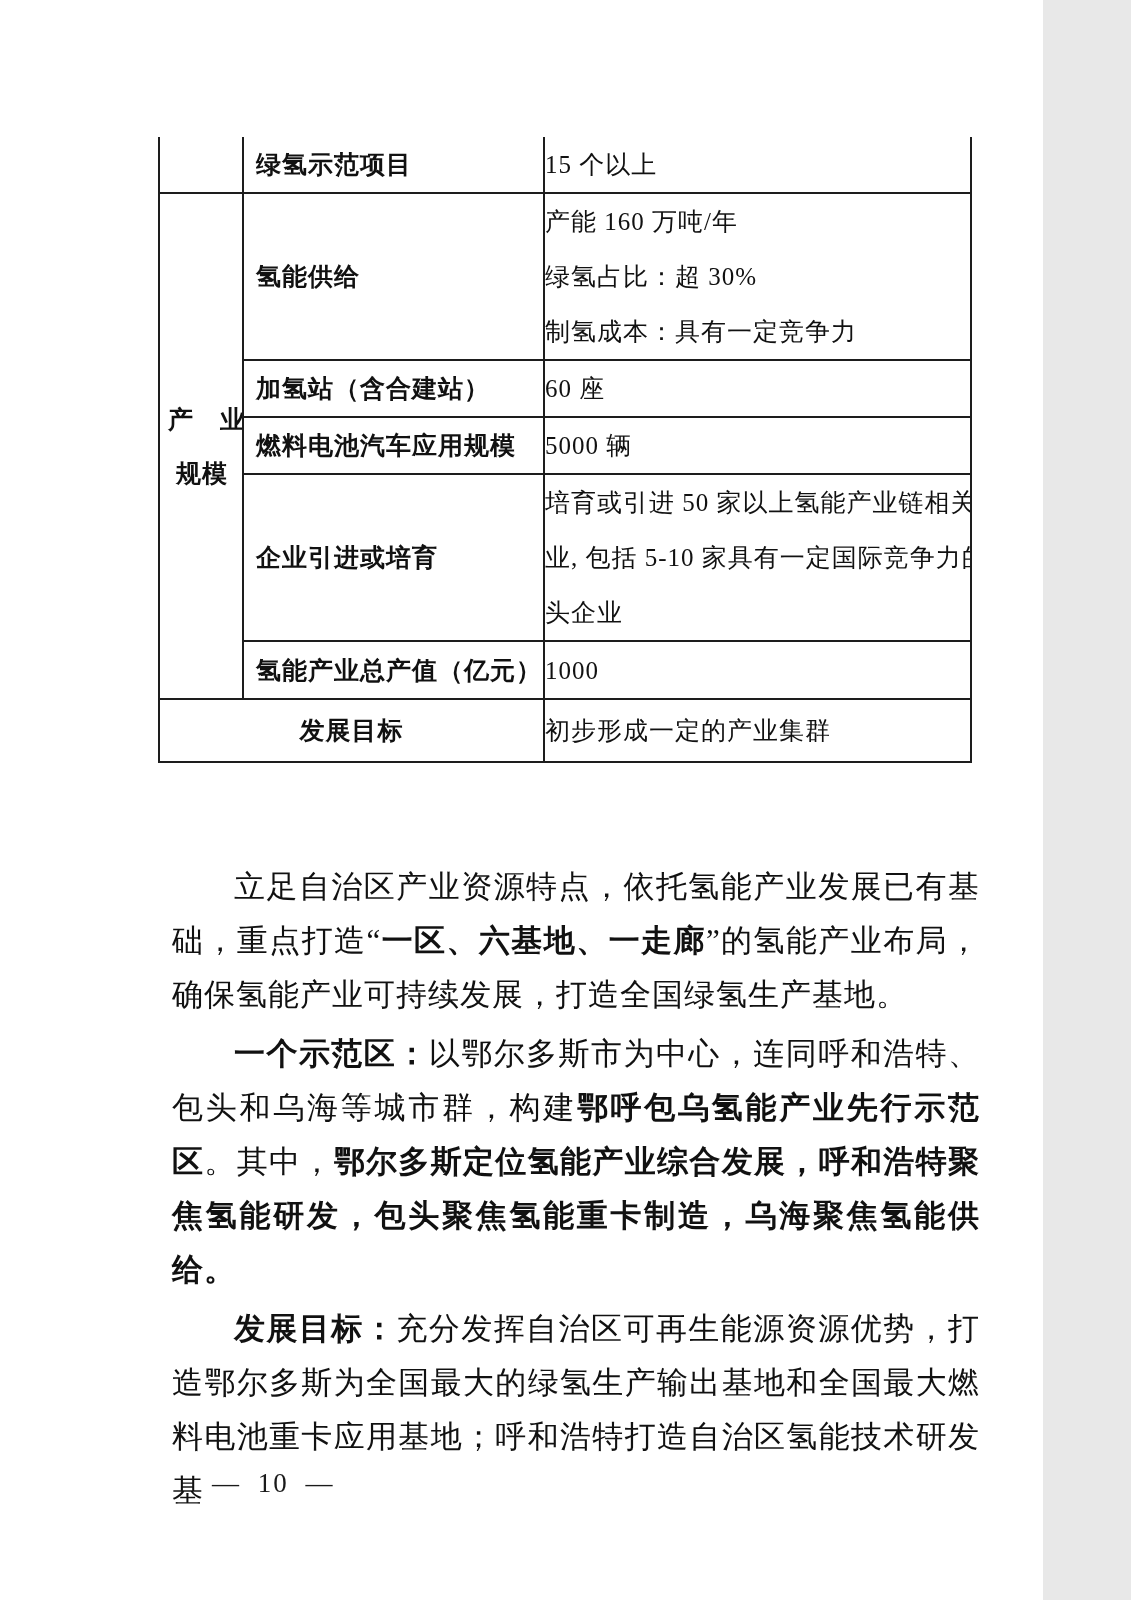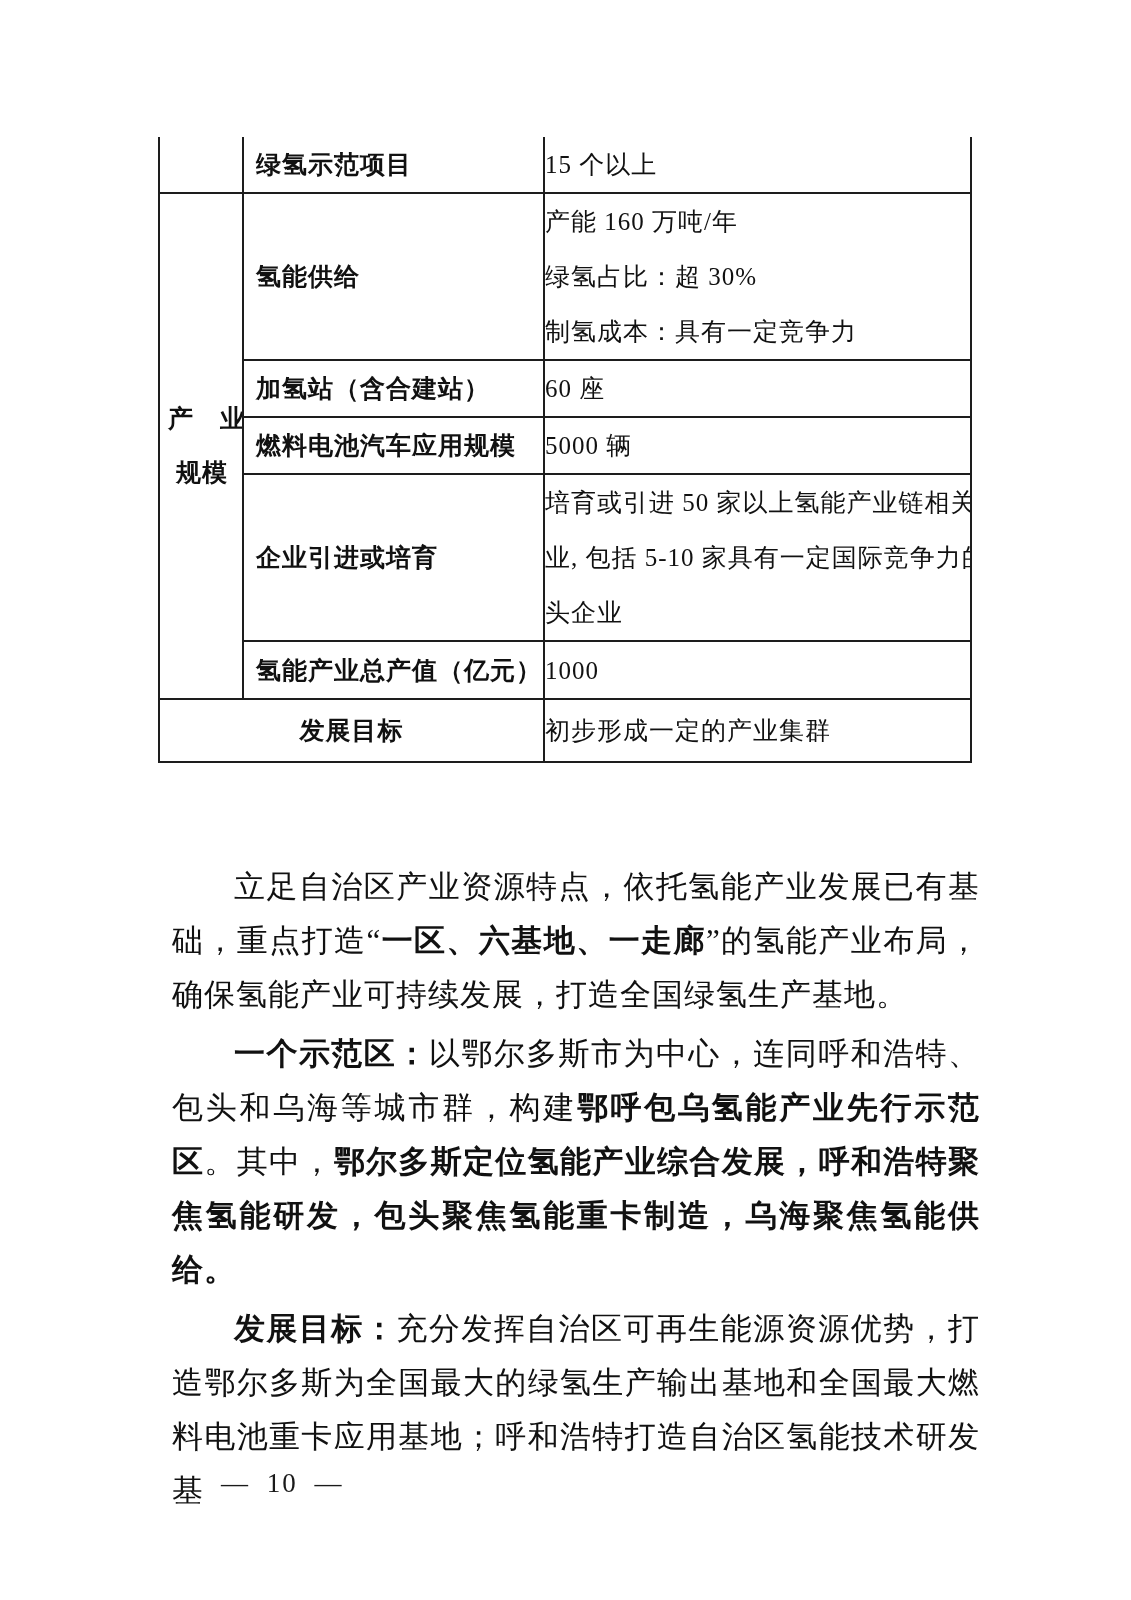--- a/index.html
+++ b/index.html
@@ -1,18 +1,18 @@
 <!DOCTYPE html>
 <html><head>
 <meta charset="utf-8">
 <style>
   html,body{margin:0;padding:0;background:#e8e8e8;}
   .page{
     position:relative;
-    width:1131px;height:1600px;
+    width:1043px;height:1600px;
     background:#ffffff;
     color:#111;
     font-family:"Liberation Serif","DejaVu Serif",serif;
     overflow:hidden;
   }
 
   
   .doc-table{
     position:absolute;left:158px;top:137px;
     border-collapse:collapse;table-layout:fixed;
@@ -31,21 +31,21 @@
     font-weight:bold;
     padding-left:12px;
     white-space:nowrap;
     letter-spacing:1px;
   }
   td.val{
     font-family:"Liberation Serif","DejaVu Serif",serif;
   }
   td.val .vline{line-height:55px;white-space:nowrap;letter-spacing:1px;}
   td.grp{
-    font-family:Liberation Serif, serif;
+    font-family:Liberation Sans, sans-serif;
     font-weight:bold;
     padding:0 6px 0 8px;
   }
   td.grp .gline1{line-height:54px;white-space:nowrap;text-align:left;letter-spacing:1px;}
   td.grp .gline2{line-height:54px;white-space:nowrap;text-align:center;letter-spacing:1px;}
   td.foot-lbl{
     font-family:"Liberation Sans","DejaVu Sans",sans-serif;
     font-weight:bold;text-align:center;
     letter-spacing:1px;
   }
@@ -63,21 +63,21 @@
     margin:0 0 5px 0;
     font-size:31px;line-height:54px;
     text-align:justify;
     text-indent:62px;
     letter-spacing:1px;
   }
   .body-text .b{font-weight:bold;}
 
   
   .page-number{
-    position:absolute;left:221px;top:1467px;
+    position:absolute;left:212px;top:1467px;
     font-size:27px;line-height:32px;
     letter-spacing:2px;word-spacing:8px;
     color:#1a1a1a;
   }
 </style>
 </head>
 <body>
 
 <div class="page">
 

